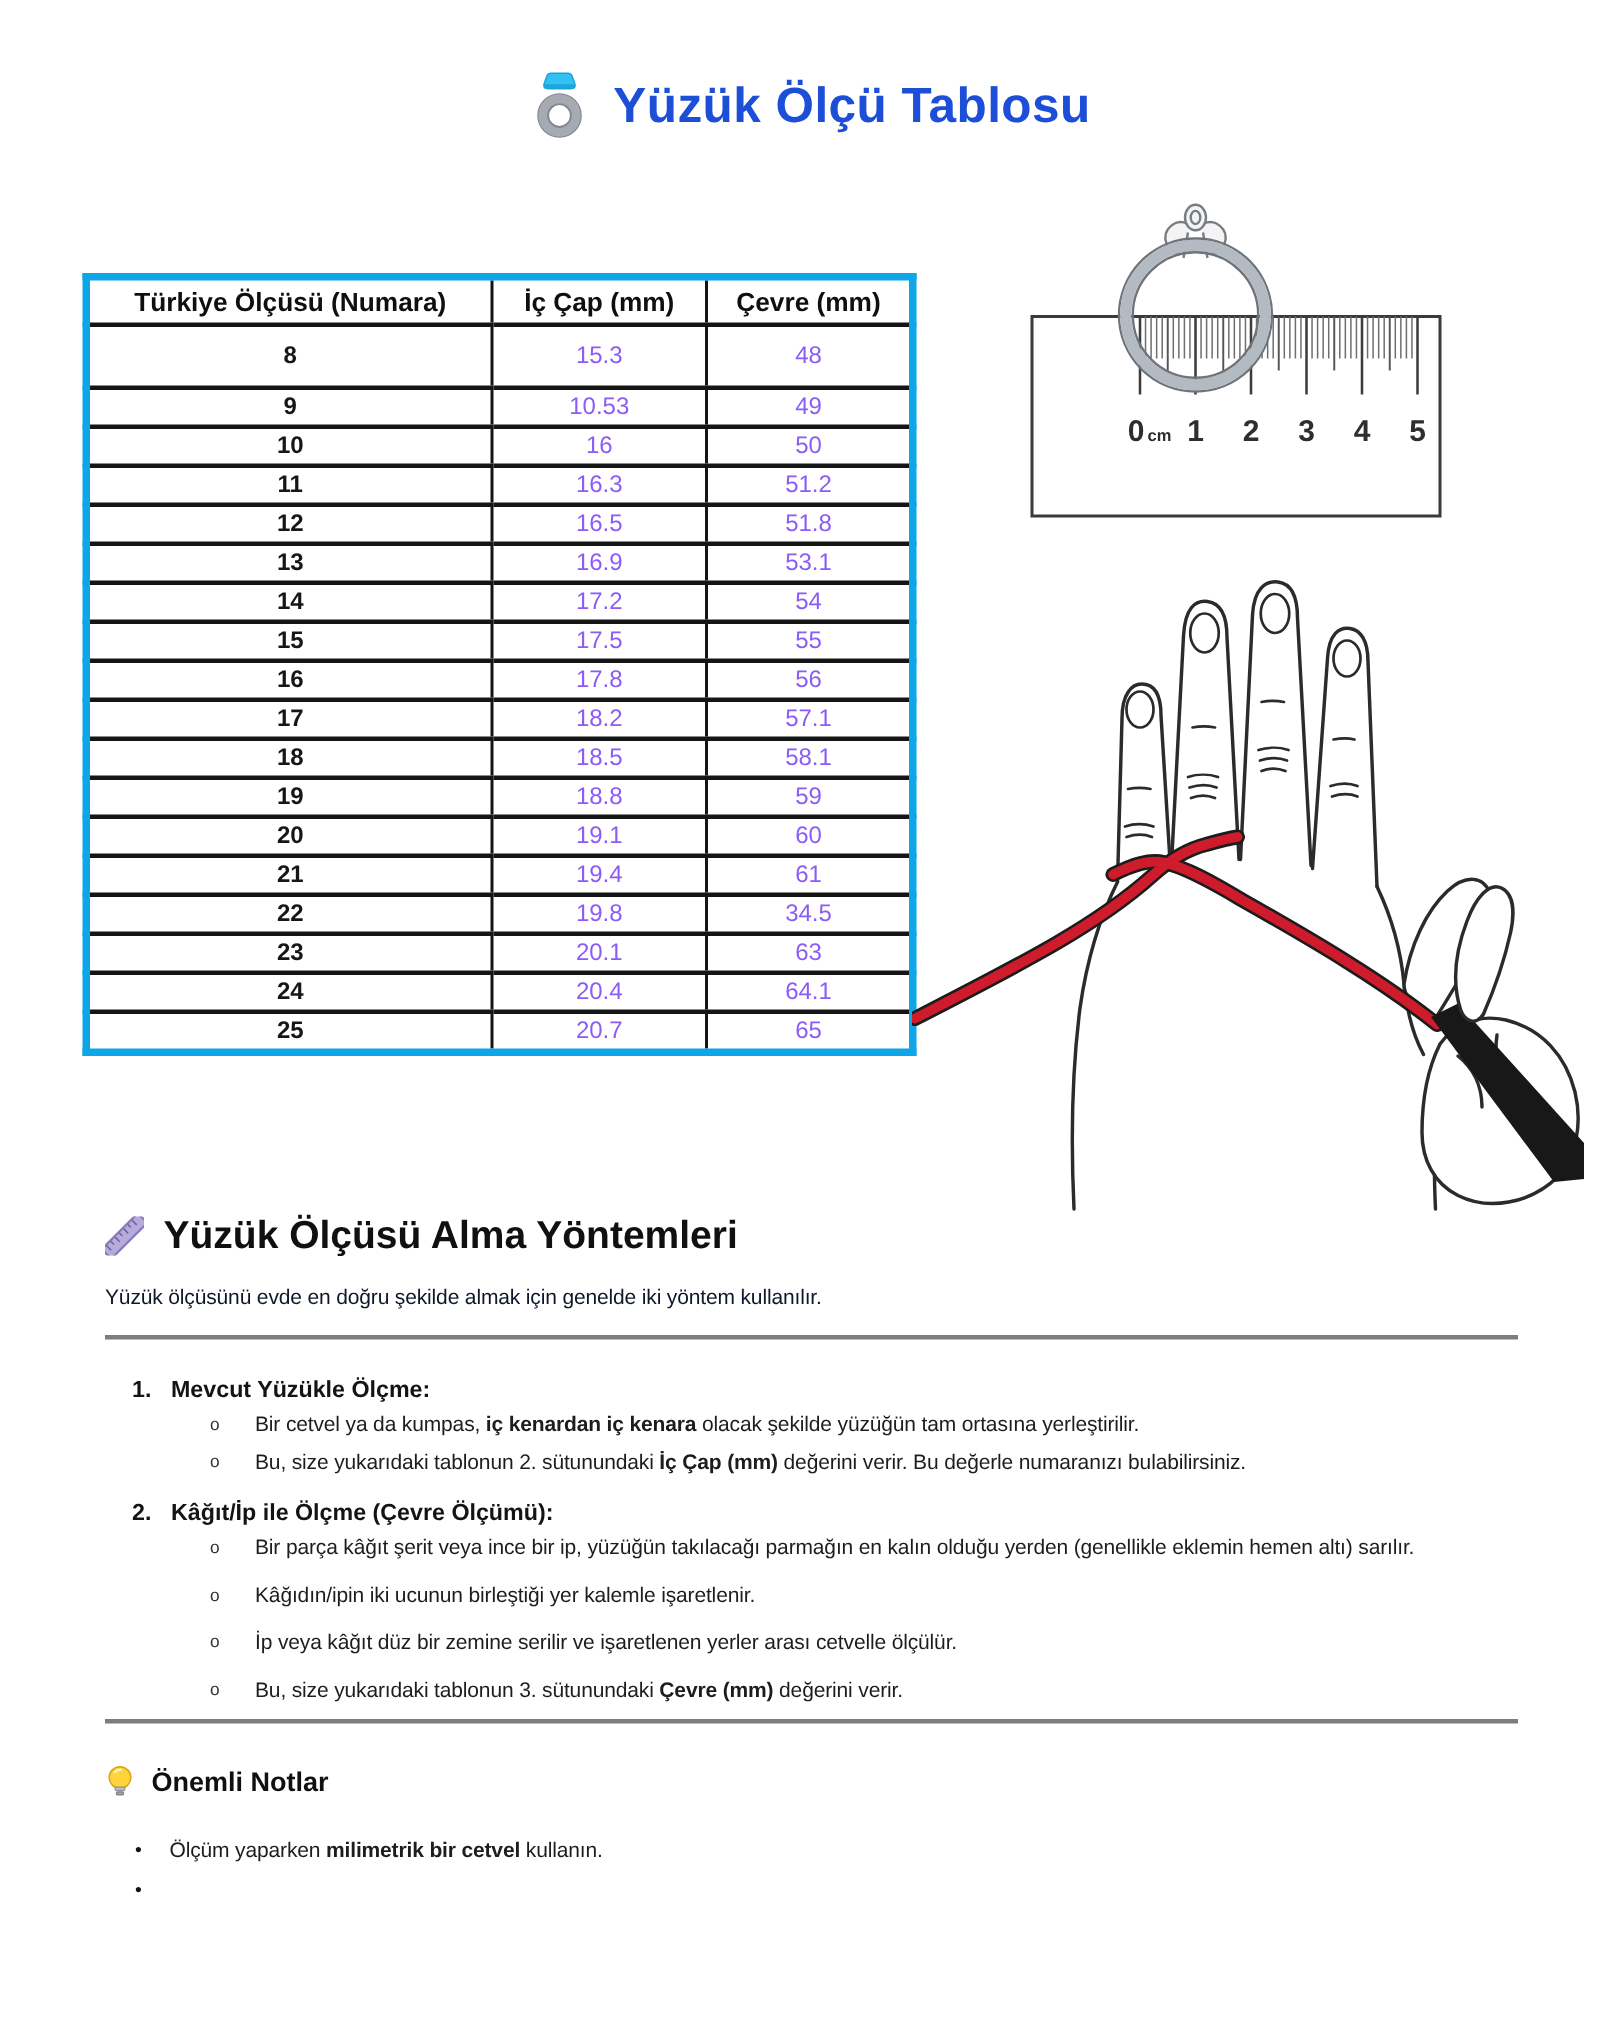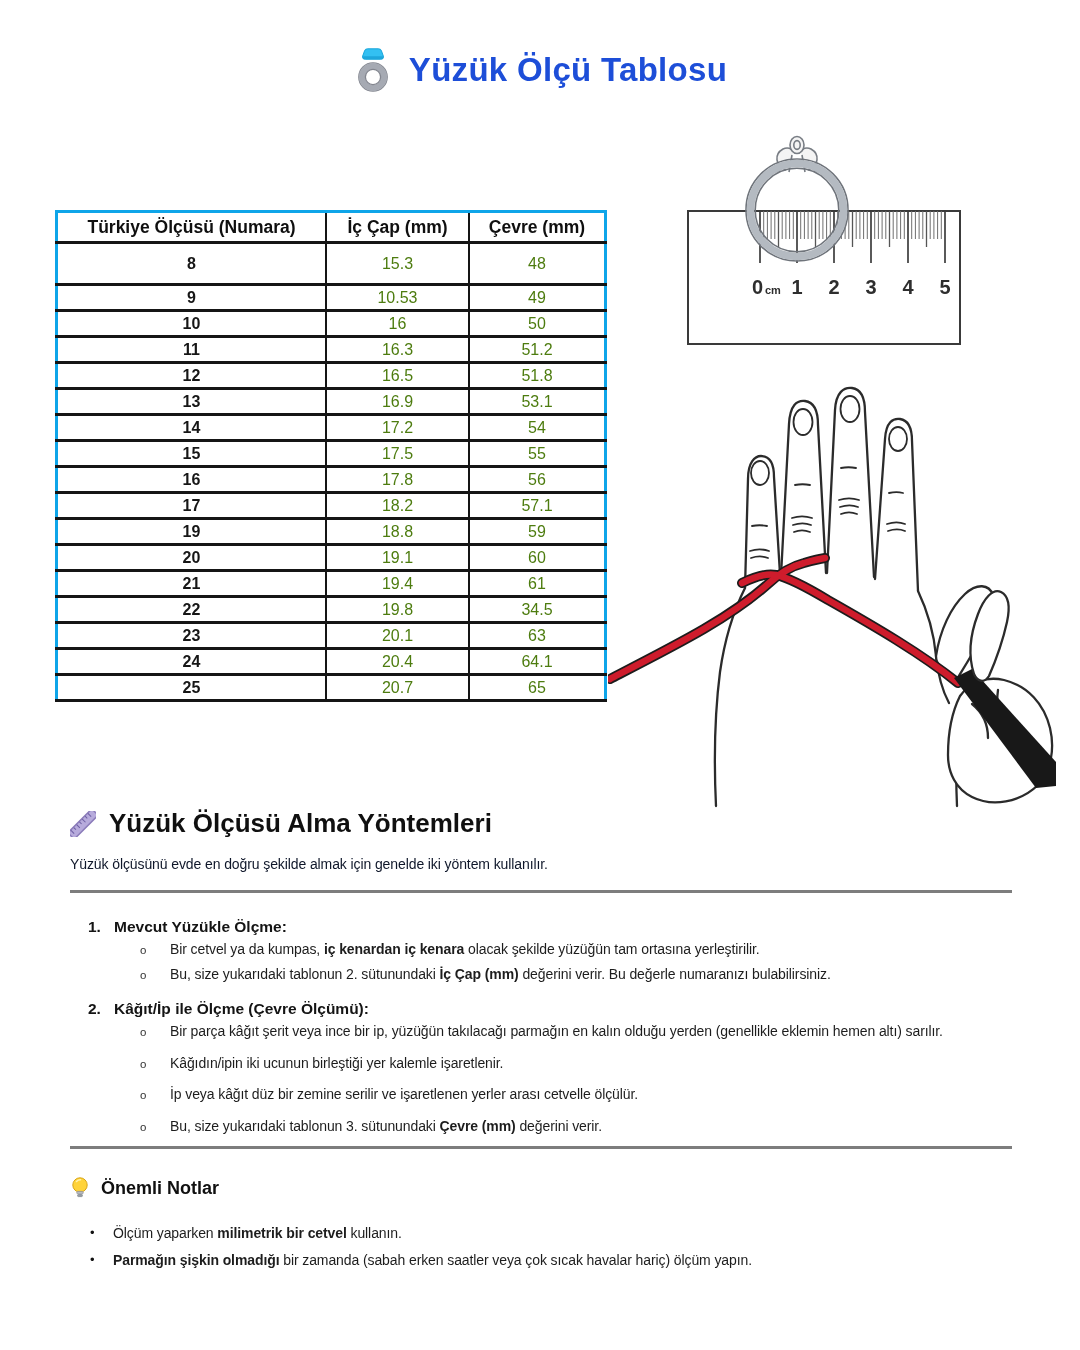--- a/index.html
+++ b/index.html
@@ -4,28 +4,28 @@
 <style>
   html,body{margin:0;padding:0;background:#ffffff;}
   body{width:1080px;height:1350px;position:relative;font-family:"Liberation Sans",sans-serif;color:#1d1d1d;}
   .page{position:absolute;inset:0;overflow:hidden;}
 
   
   .title-row{position:absolute;top:44px;left:0;width:100%;display:flex;justify-content:center;align-items:center;gap:16px;}
   .title-text{font-size:33px;font-weight:bold;color:#1d4ed8;letter-spacing:.3px;}
 
   
-  table.size-table{position:absolute;left:55px;top:182px;width:530px;border-collapse:collapse;table-layout:fixed;background:#fff;border:3px solid #0ea5e9;margin-top:28px;}
+  table.size-table{position:absolute;left:55px;top:182px;width:530px;border-collapse:collapse;table-layout:fixed;background:#fff;border:5px solid #0ea5e9;}
   .size-table th,.size-table td{border:2px solid #151515;text-align:center;vertical-align:middle;}
   .size-table thead th{height:26px;font-size:17.5px;font-weight:bold;color:#0f0f0f;padding:1px 2px;border-bottom-width:3px;}
   .size-table th.c0{width:263px}.size-table th.c1{width:137px}.size-table th.c2{width:130px}
   .size-table td{height:23px;font-size:16px;padding:0 2px;border-top-width:3px;border-bottom-width:3px;}
   .size-table tr.tall td{height:39px;}
   .size-table td.c0{font-weight:bold;color:#161616;}
-  .size-table td.c1,.size-table td.c2{color:#4d7c0f;}
+  .size-table td.c1,.size-table td.c2{color:#8b5cf6;}
 
   
   .ruler-fig{position:absolute;left:686px;top:128px;}
   .hand-fig{position:absolute;left:608px;top:372px;}
   .rnum{font-size:20px;font-weight:bold;fill:#2e2e2e;font-family:"Liberation Sans",sans-serif;}
   .runit{font-size:11px;font-weight:bold;fill:#2e2e2e;font-family:"Liberation Sans",sans-serif;}
 
   
   .sec-head{position:absolute;left:70px;top:808px;display:flex;align-items:center;gap:13px;font-weight:bold;font-size:26px;color:#101010;}
   .intro{position:absolute;left:70px;top:856px;font-size:14px;color:#0f172a;letter-spacing:-.1px;}
@@ -115,20 +115,25 @@
         </tr>
         <tr>
           <td class="c0">16</td>
           <td class="c1">17.8</td>
           <td class="c2">56</td>
         </tr>
         <tr>
           <td class="c0">17</td>
           <td class="c1">18.2</td>
           <td class="c2">57.1</td>
+        </tr>
+        <tr>
+          <td class="c0">18</td>
+          <td class="c1">18.5</td>
+          <td class="c2">58.1</td>
         </tr>
         <tr>
           <td class="c0">19</td>
           <td class="c1">18.8</td>
           <td class="c2">59</td>
         </tr>
         <tr>
           <td class="c0">20</td>
           <td class="c1">19.1</td>
           <td class="c2">60</td>
@@ -356,18 +361,17 @@
       </svg>
       <span>Önemli Notlar</span>
     </div>
     <div class="n-bullets">
         <div class="bullet-row">
           <span class="marker">•</span>
           <span><span>Ölçüm yaparken </span><b>milimetrik bir cetvel</b><span> kullanın.</span></span>
         </div>
         <div class="bullet-row">
           <span class="marker">•</span>
-          <span><span></span><b>Parmağın şişkin olmadığı</b><span> bir zamanda (sabah erken saatler veya çok sıcak havalar hariç) ölçüm yapın.</span></span>
         </div>
       </div>
   </div>
 
 </div>
 
 </body></html>

